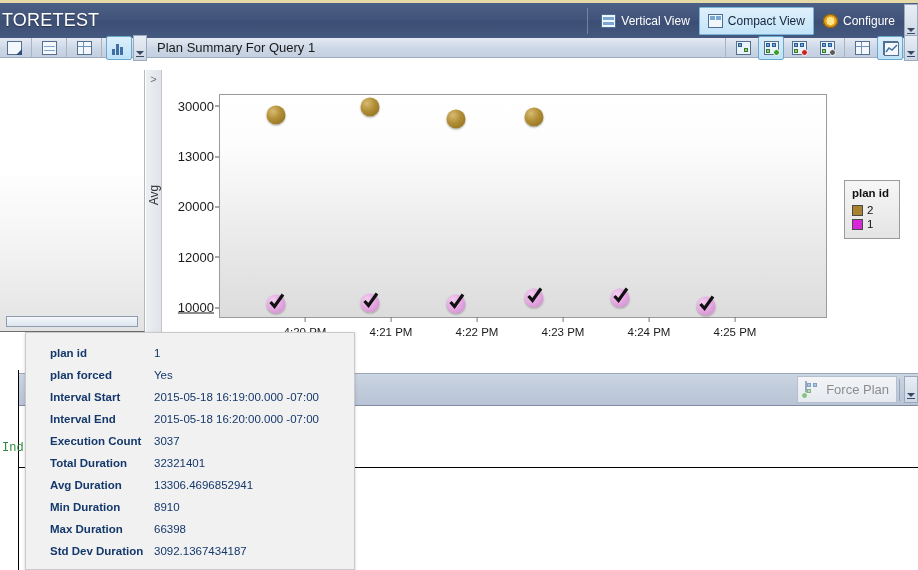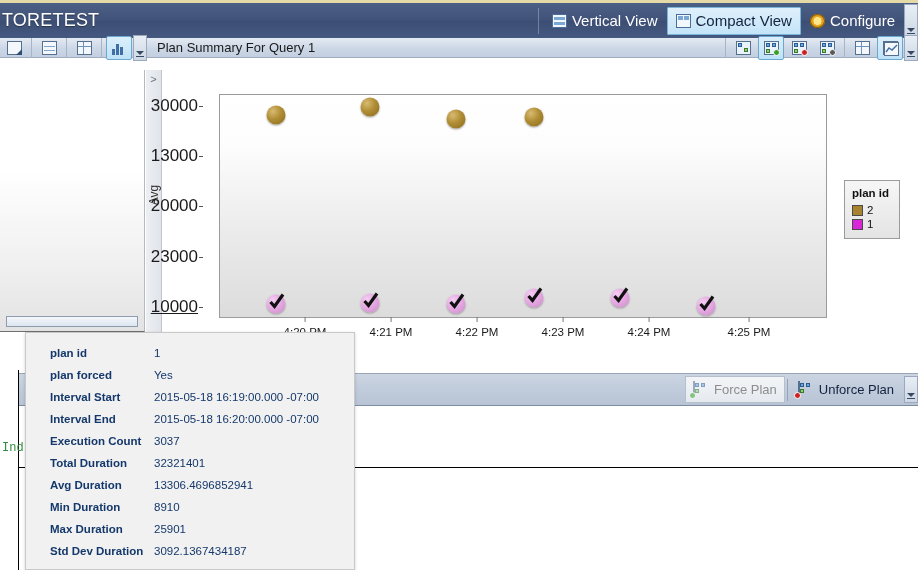--- a/index.html
+++ b/index.html
@@ -20,21 +20,21 @@
   }
   .titlebar-text {
     color: #ffffff; font-size: 18px; padding-left: 2px; letter-spacing: .2px;
     text-shadow: 0 1px 1px rgba(0,0,0,.4);
     white-space: nowrap;
   }
   .tb-spacer { flex: 1; }
   .tb-sep { width: 1px; height: 26px; background: rgba(255,255,255,.28); margin: 0 4px; }
   .tbtn {
     display: flex; align-items: center; gap: 5px;
-    height: 28px; padding: 0 8px; color: #ffffff; font-size: 15px;
+    height: 28px; padding: 0 8px; color: #ffffff; font-size: 12px;
     white-space: nowrap; border: 1px solid transparent; border-radius: 1px;
   }
   .tbtn.active {
     background: linear-gradient(180deg,#dff0fb 0%,#c4e4f8 100%);
     border: 1px solid #7ab4d8; color: #13233f; text-shadow: none; justify-content: space-between;
   }
   .overflow-chev {
     width: 14px; height: 34px; background: linear-gradient(180deg,#e9eef5,#cdd7e4);
     border: 1px solid #9aa9bd; display:flex; flex-direction:column;
     align-items:center; justify-content:flex-end; padding-bottom:3px;
@@ -107,22 +107,22 @@
     font-size:12px; color:#333; white-space:nowrap;
   }
 
   .chartwrap { position:absolute; left:162px; top:0; width:756px; height:300px; background:#fff; }
 
   .plot {
     position:absolute; left:57px; top:24px; width:608px; height:224px;
     background: linear-gradient(180deg,#ffffff 0%,#fdfdfd 22%,#ebebeb 62%,#dcdcdc 100%);
     border:1px solid #9b9b9b;
   }
-  .ytick { position:absolute; right:100%; transform:translateY(-50%); margin-right:22px;
-           font-size:17px; color:#1a1a1a; white-space:nowrap; }
+  .ytick { position:absolute; right:100%; transform:translateY(-50%); margin-right:6px;
+           font-size:13px; color:#1a1a1a; white-space:nowrap; }
   .ytick:after{content:"";position:absolute;right:-5px;top:50%;width:4px;height:1px;background:#555;}
   .xtick { position:absolute; top:100%; transform:translateX(-50%); margin-top:9px;
            font-size:11.5px; color:#1a1a1a; white-space:nowrap; }
   .xtick:before{content:"";position:absolute;left:50%;top:-9px;width:1px;height:5px;background:#777;}
 
   .pt { position:absolute; width:19px; height:19px; border-radius:50%;
         transform:translate(-50%,-50%); }
   .pt.p2 { background: radial-gradient(circle at 34% 30%, #d8bb72 0%, #b08d34 45%, #8a6a1d 100%);
            box-shadow: 0 1px 2px rgba(0,0,0,.35); }
   .pt.p1 { background: radial-gradient(circle at 34% 30%, #f4cdf2 0%, #e3a6e0 50%, #c98bc6 100%);
@@ -294,30 +294,30 @@
     </div>
 
     <div class="splitter">
       <span class="gt">&gt;</span>
       <span class="avg">Avg</span>
     </div>
 
     <div class="chartwrap">
       <div class="plot" id="plot">
           <div class="ytick" style="top: 212.396px; text-decoration: underline;">10000</div>
-          <div class="ytick" style="top: 161.946px;">23000</div>
+          <div class="ytick" style="top: 161.946px;">12000</div>
           <div class="ytick" style="top: 111.495px;">20000</div>
           <div class="ytick" style="top: 61.045px;">13000</div>
           <div class="ytick" style="top: 10.5946px;">30000</div>
           <div class="xtick" style="left: 85px;">4:20 PM</div>
           <div class="xtick" style="left: 171px;">4:21 PM</div>
           <div class="xtick" style="left: 257px;">4:22 PM</div>
           <div class="xtick" style="left: 343px;">4:23 PM</div>
           <div class="xtick" style="left: 429px;">4:24 PM</div>
-          <div class="xtick" style="left: 529px; text-align: center;">4:25 PM</div>
+          <div class="xtick" style="left: 515px; text-align: center;">4:25 PM</div>
           <div class="pt p2" style="left: 56.3333px; top: 20.1802px;"></div>
           <div class="pt p2" style="left: 149.5px; top: 11.6036px;"></div>
           <div class="pt p2" style="left: 235.5px; top: 23.7117px;"></div>
           <div class="pt p2" style="left: 314.333px; top: 22.1982px;"></div>
           <div class="pt p1" style="left: 56.3333px; top: 208.865px;">
             <svg class="chk" viewBox="0 0 18 18">
               <path d="M3 9.5 L7 14 L15.5 2" fill="none" stroke="#111" stroke-width="3.2" stroke-linecap="butt"></path>
             </svg>
           </div>
           <div class="pt p1" style="left: 149.5px; top: 208.36px;">
@@ -368,31 +368,20 @@
         <span class="mini plan" style="opacity:.55">
           <span class="nb" style="left:1px;top:1px;"></span>
           <span class="nb" style="left:7px;top:1px;"></span>
           <span class="nb" style="left:1px;top:7px;background:#8ed07a;border-color:#3b7a2d;"></span>
           <span class="bdg ok"></span>
         </span>
       </span>
       <span>Force Plan</span>
     </div>
     <div class="sep-v"></div>
-    <div class="botbtn">
-      <span class="ico2">
-        <span class="mini plan">
-          <span class="nb" style="left:1px;top:1px;"></span>
-          <span class="nb" style="left:7px;top:1px;"></span>
-          <span class="nb" style="left:1px;top:7px;background:#8ed07a;border-color:#3b7a2d;"></span>
-          <span class="bdg no"></span>
-        </span>
-      </span>
-      <span>Unforce Plan</span>
-    </div>
     <div class="overflow-chev" style="height:27px;margin-left:2px">
       <span class="chev"></span>
       <span class="chev-line"></span>
     </div>
   </div>
 
   <div class="bottomwhite"></div>
   <div class="bottomwhite2"></div>
   <div class="sqltext">Ind</div>
 
@@ -424,21 +413,21 @@
       <div class="trow">
         <div class="tk">Avg Duration</div>
         <div class="tv">13306.4696852941</div>
       </div>
       <div class="trow">
         <div class="tk">Min Duration</div>
         <div class="tv">8910</div>
       </div>
       <div class="trow">
         <div class="tk">Max Duration</div>
-        <div class="tv">25901</div>
+        <div class="tv">66398</div>
       </div>
       <div class="trow">
         <div class="tk">Std Dev Duration</div>
         <div class="tv">3092.1367434187</div>
       </div>
     </div>
 
 </div>
 
 </body></html>

